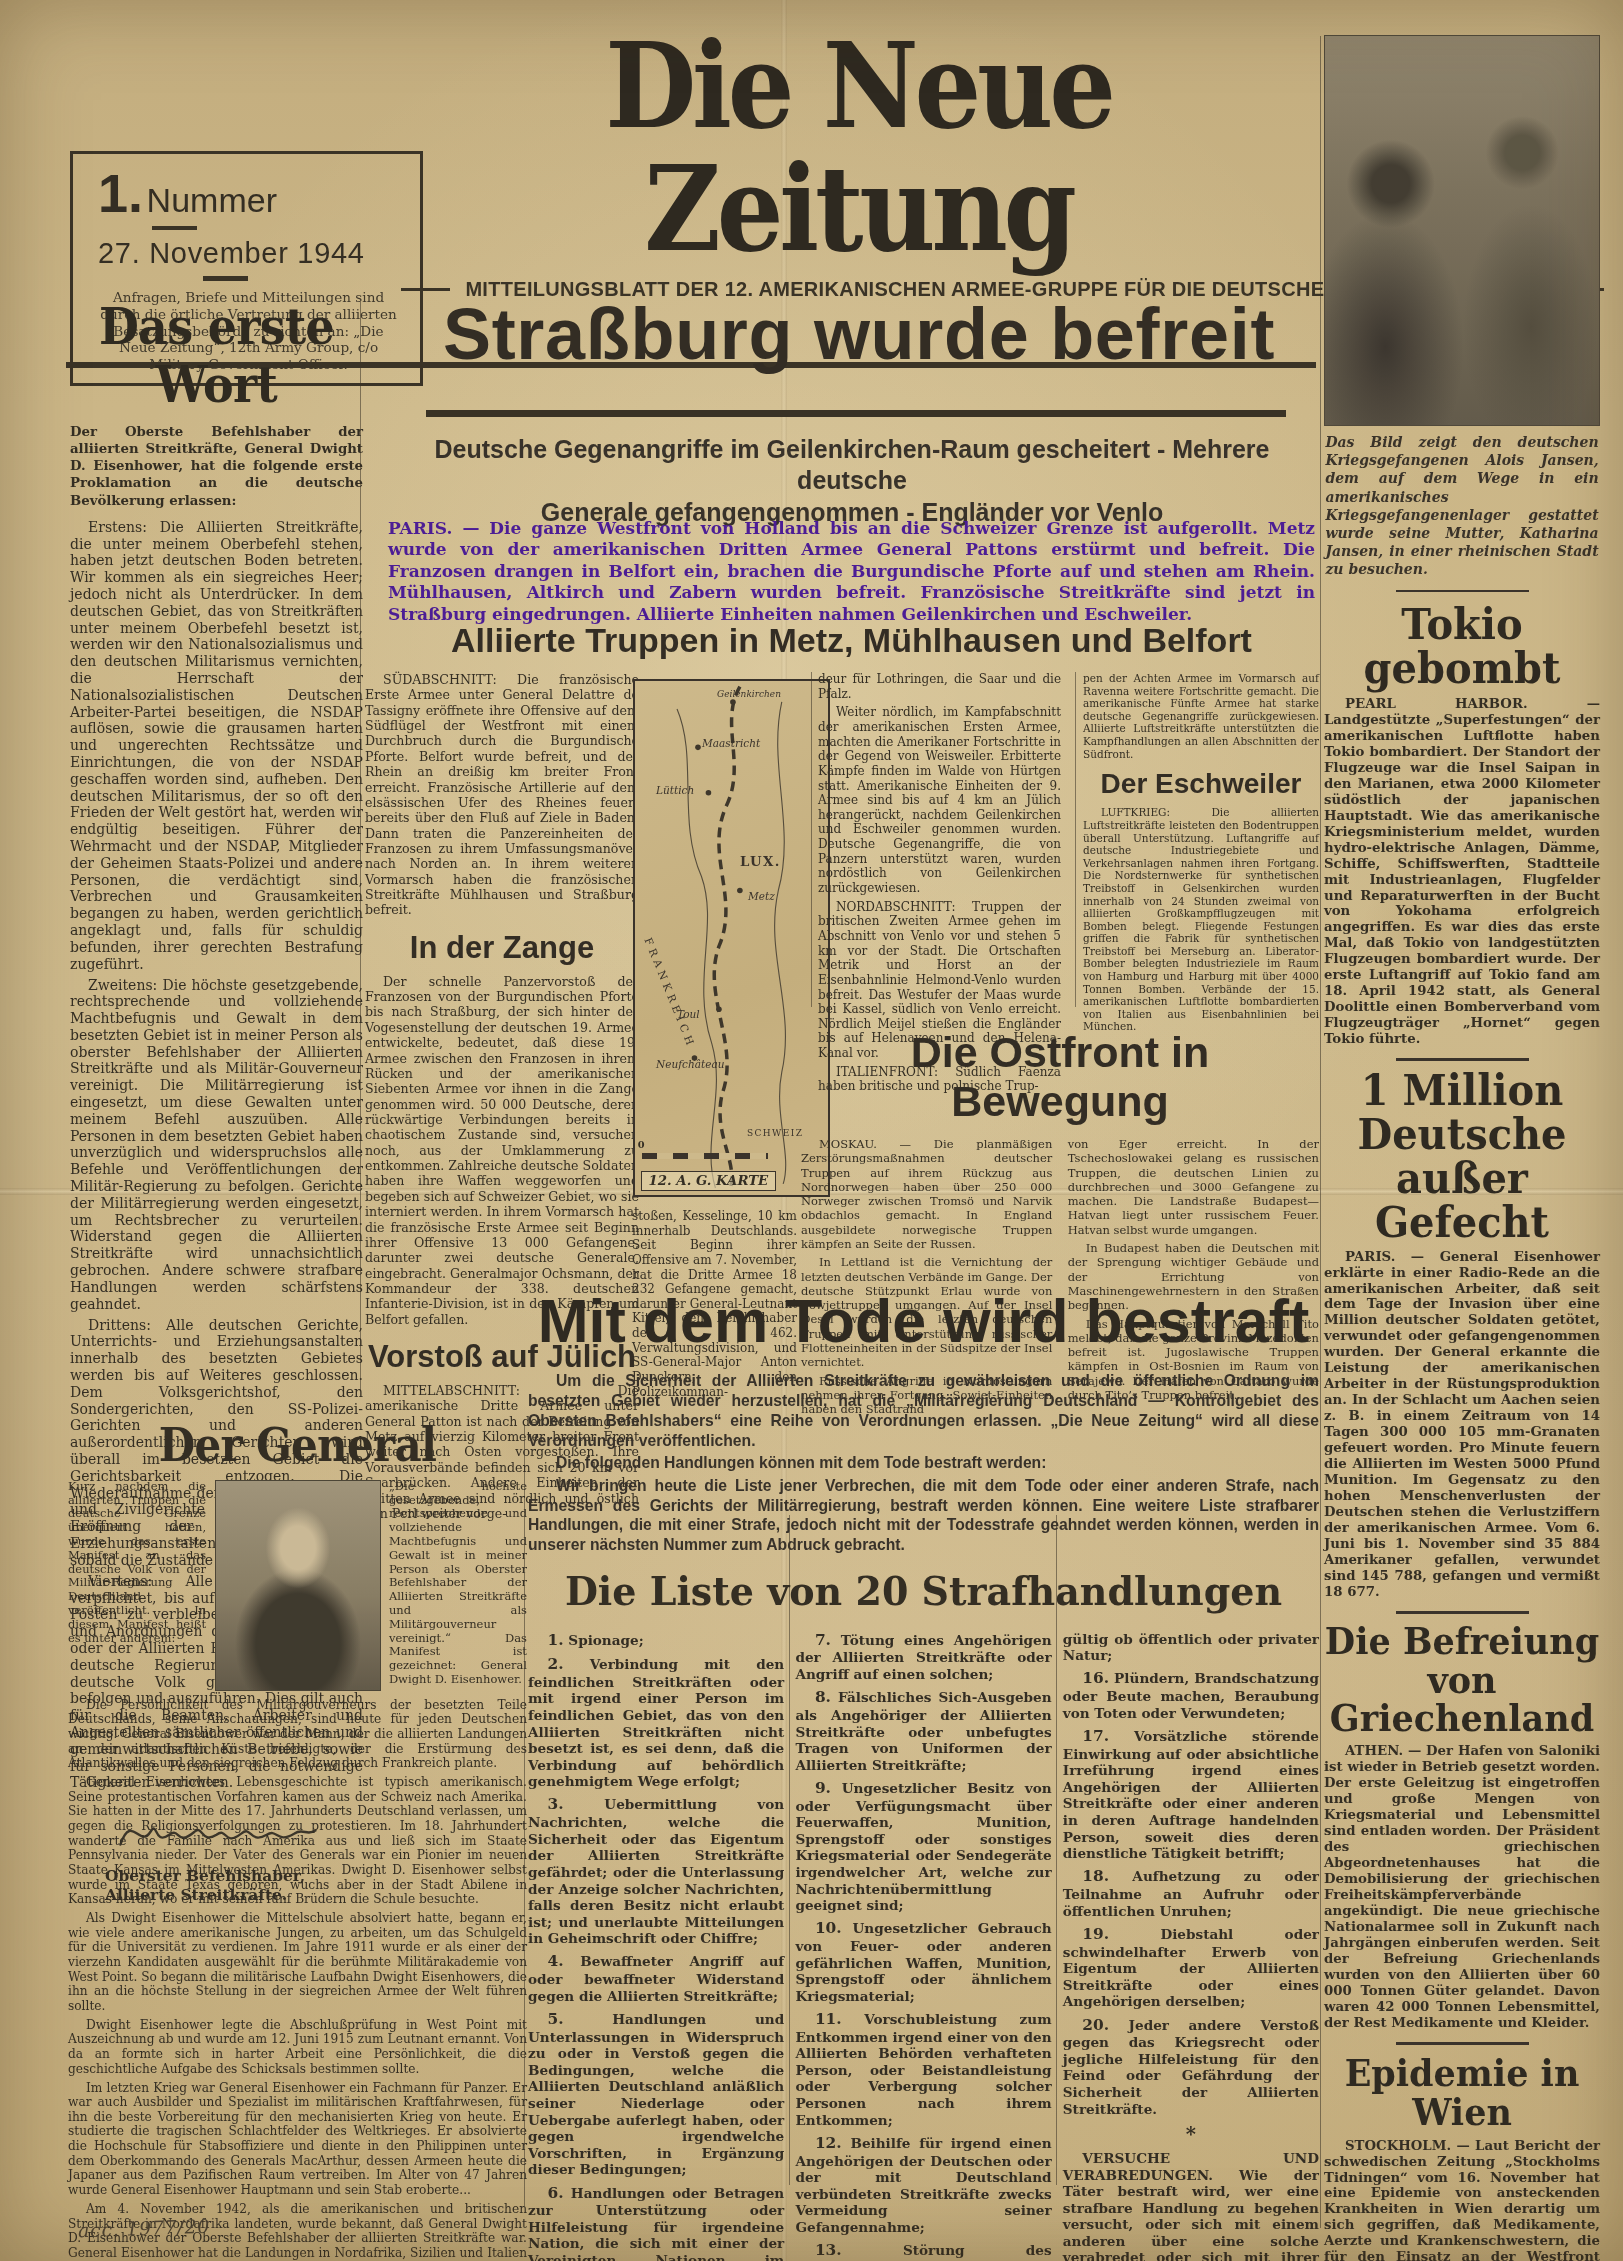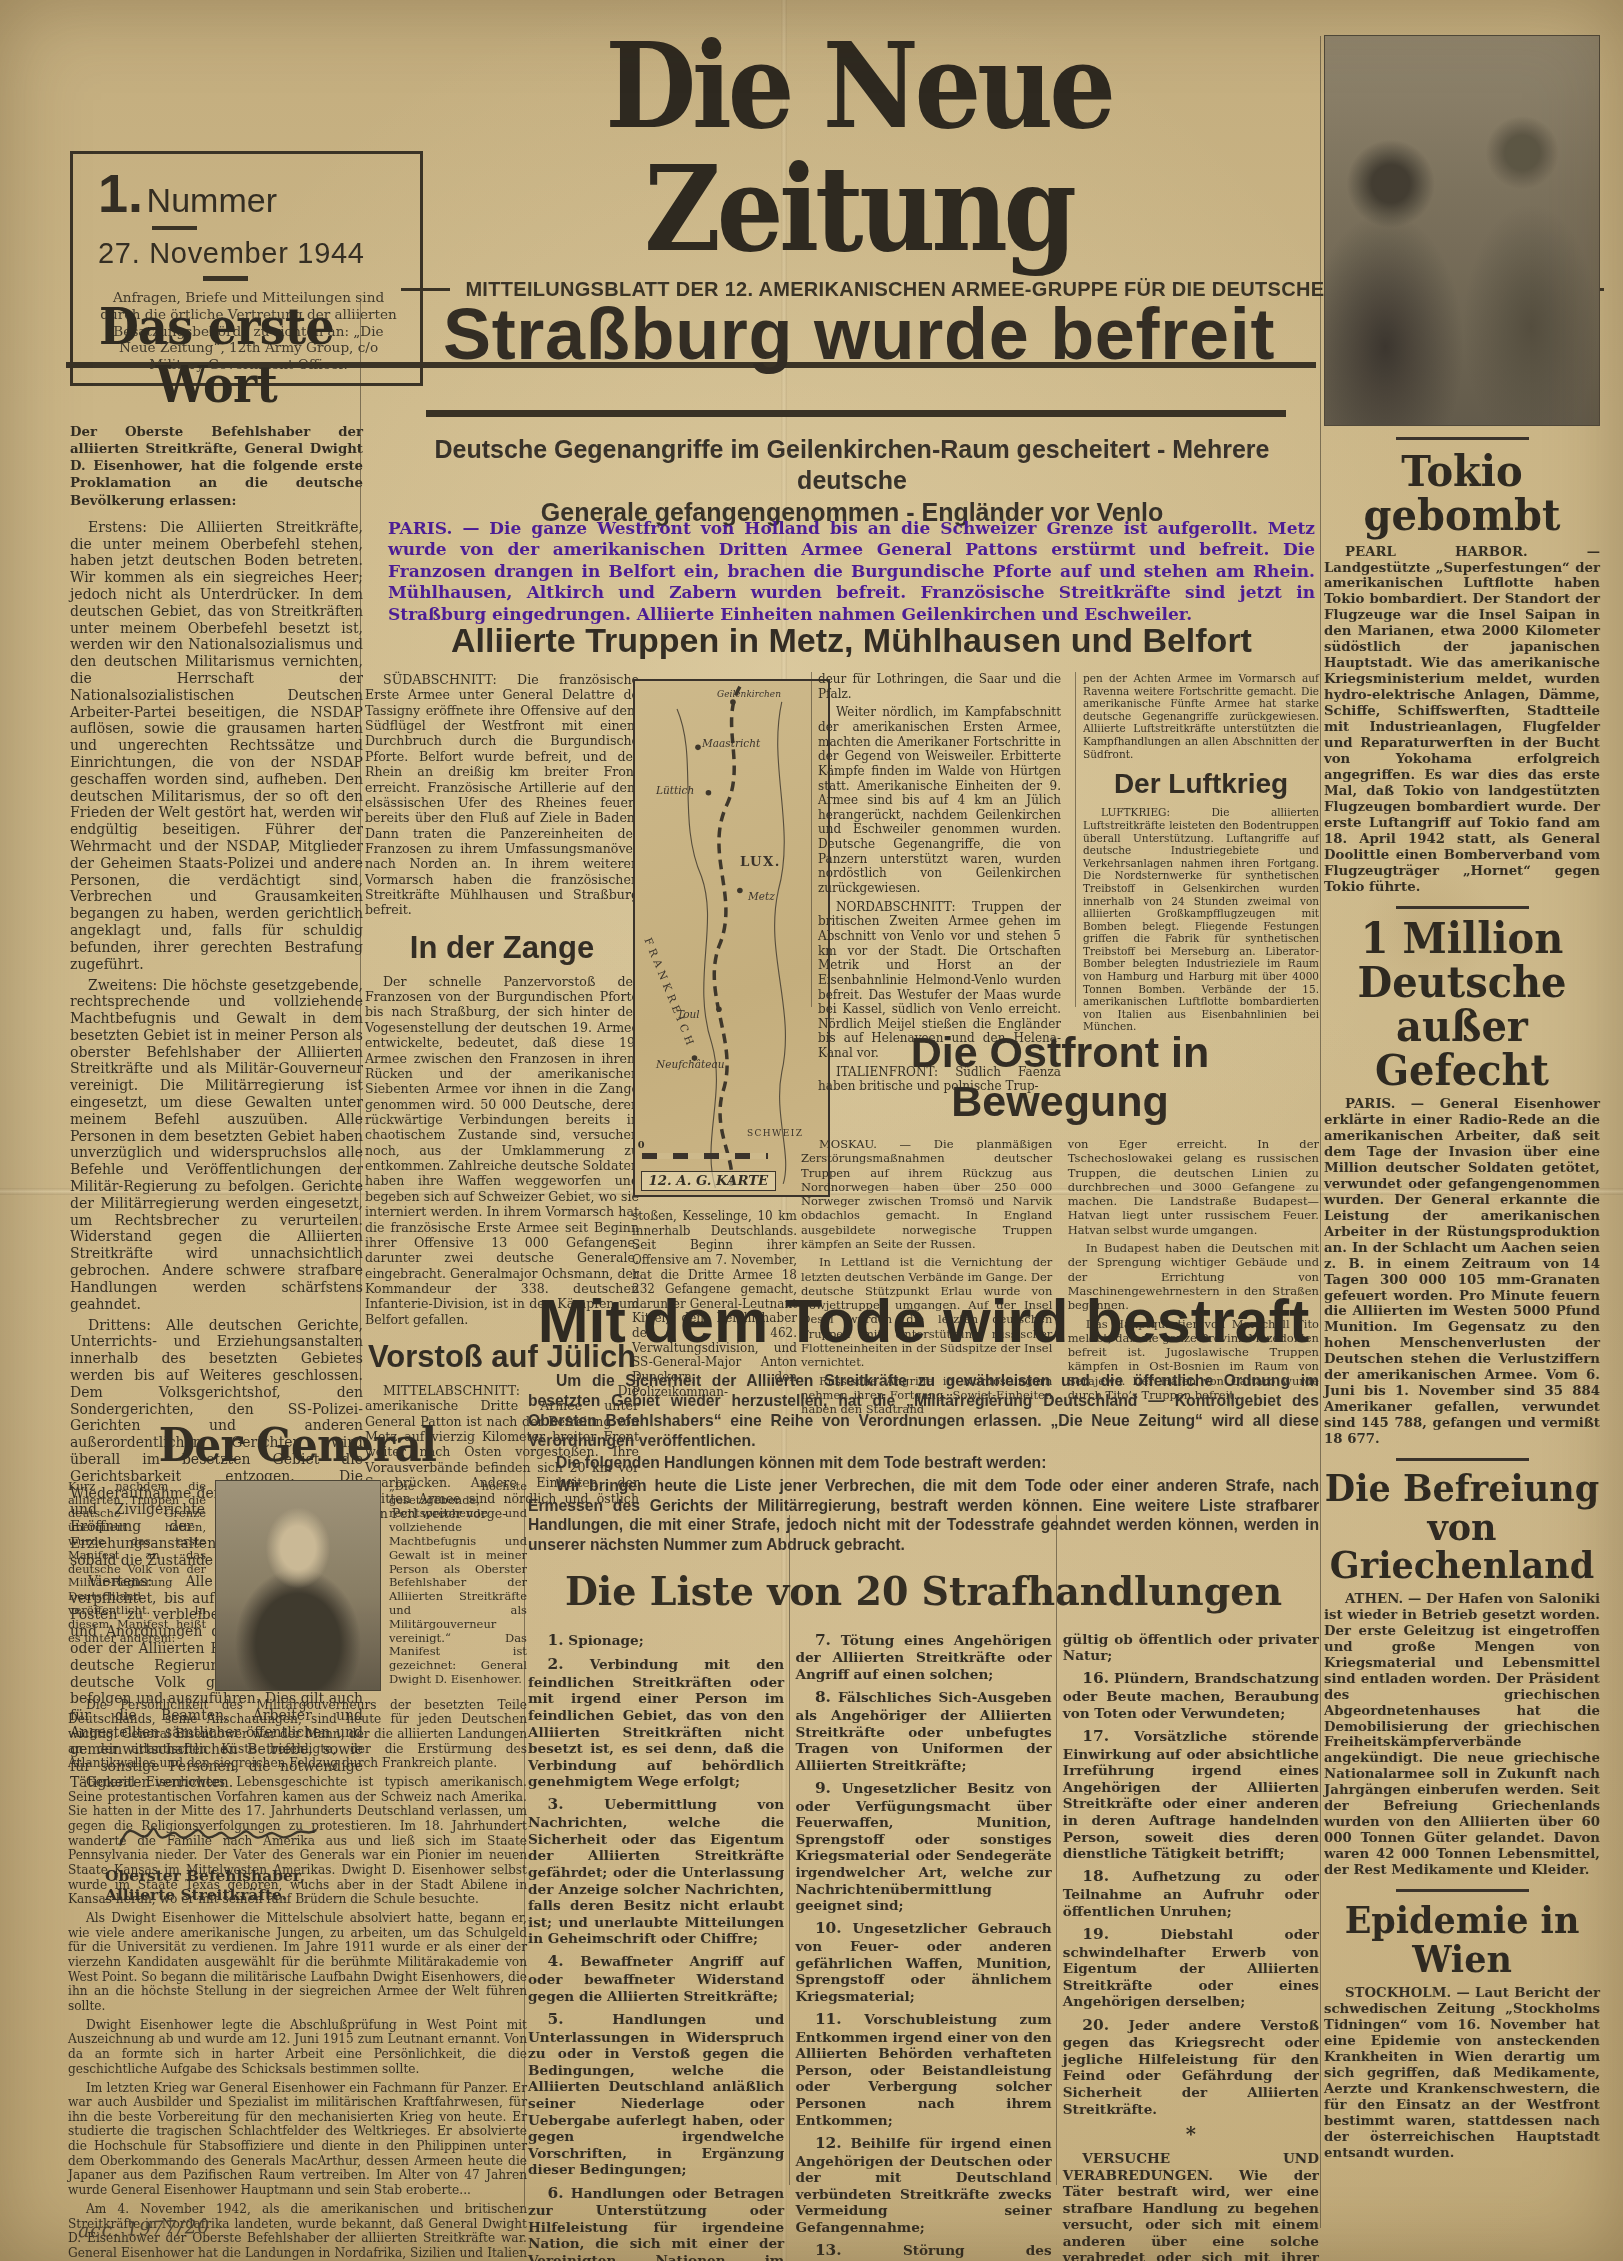--- a/index.html
+++ b/index.html
@@ -248,21 +248,21 @@
     <p>Weiter nördlich, im Kampfabschnitt der amerikanischen Ersten Armee, machten die Amerikaner Fortschritte in der Gegend von Weisweiler. Erbitterte Kämpfe finden im Walde von Hürtgen statt. Amerikanische Einheiten der 9. Armee sind bis auf 4 km an Jülich herangerückt, nachdem Geilenkirchen und Eschweiler genommen wurden. Deutsche Gegenangriffe, die von Panzern unterstützt waren, wurden nordöstlich von Geilenkirchen zurückgewiesen.</p>
     <p>NORDABSCHNITT: Truppen der britischen Zweiten Armee gehen im Abschnitt von Venlo vor und stehen 5 km vor der Stadt. Die Ortschaften Metrik und Horst an der Eisenbahnlinie Helmond-Venlo wurden befreit. Das Westufer der Maas wurde bei Kassel, südlich von Venlo erreicht. Nördlich Meijel stießen die Engländer bis auf Helenaveen und den Helena-Kanal vor.</p>
     <p>ITALIENFRONT: Südlich Faenza haben britische und polnische Trup-</p>
   </div>
 </div>
 <div class="vsep" style="left:811px;top:672px;height:335px;"></div>
 
 <div class="blk colD">
   <div class="body">
     <p style="text-indent:0;">pen der Achten Armee im Vormarsch auf Ravenna weitere Fortschritte gemacht. Die amerikanische Fünfte Armee hat starke deutsche Gegenangriffe zurückgewiesen. Alliierte Luftstreitkräfte unterstützten die Kampfhandlungen an allen Abschnitten der Südfront.</p>
-    <div class="subhead">Der Luftkrieg</div>
+    <div class="subhead">Der Eschweiler</div>
     <p>LUFTKRIEG: Die alliierten Luftstreitkräfte leisteten den Bodentruppen überall Unterstützung. Luftangriffe auf deutsche Industriegebiete und Verkehrsanlagen nahmen ihren Fortgang. Die Nordsternwerke für synthetischen Treibstoff in Gelsenkirchen wurden innerhalb von 24 Stunden zweimal von alliierten Großkampfflugzeugen mit Bomben belegt. Fliegende Festungen griffen die Fabrik für synthetischen Treibstoff bei Merseburg an. Liberator-Bomber belegten Industrieziele im Raum von Hamburg und Harburg mit über 4000 Tonnen Bomben. Verbände der 15. amerikanischen Luftflotte bombardierten von Italien aus Eisenbahnlinien bei München.</p>
   </div>
 </div>
 <div class="vsep" style="left:1075px;top:672px;height:335px;"></div>
 
 <div class="blk ost">
   <div class="ost-head">Die Ostfront in Bewegung</div>
   <div class="ost-cols">
     <div class="body">
       <p>MOSKAU. — Die planmäßigen Zerstörungsmaßnahmen deutscher Truppen auf ihrem Rückzug aus Nordnorwegen haben über 250 000 Norweger zwischen Tromsö und Narvik obdachlos gemacht. In England ausgebildete norwegische Truppen kämpfen an Seite der Russen.</p>
@@ -317,20 +317,21 @@
     </div>
   </div>
 </div>
 <div class="vsep" style="left:789px;top:1515px;height:670px;"></div>
 <div class="vsep" style="left:1056px;top:1515px;height:670px;"></div>
 <div class="vsep" style="left:524px;top:1424px;height:782px;"></div>
 <div class="vsep" style="left:1320px;top:36px;height:2192px;"></div>
 
 <div class="blk rail">
   <div class="photo"></div>
+  <div class="caption">Das Bild zeigt den deutschen Kriegsgefangenen Alois Jansen, dem auf dem Wege in ein amerikanisches Kriegsgefangenenlager gestattet wurde seine Mutter, Katharina Jansen, in einer rheinischen Stadt zu besuchen.</div>
   <div class="sep"></div>
 
   <div class="rail-head">Tokio gebombt</div>
   <div class="body">
     <p style="text-align:justify;">PEARL HARBOR. — Landgestützte „Superfestungen“ der amerikanischen Luftflotte haben Tokio bombardiert. Der Standort der Flugzeuge war die Insel Saipan in den Marianen, etwa 2000 Kilometer südöstlich der japanischen Hauptstadt. Wie das amerikanische Kriegsministerium meldet, wurden hydro-elektrische Anlagen, Dämme, Schiffe, Schiffswerften, Stadtteile mit Industrieanlagen, Flugfelder und Reparaturwerften in der Bucht von Yokohama erfolgreich angegriffen. Es war dies das erste Mal, daß Tokio von landgestützten Flugzeugen bombardiert wurde. Der erste Luftangriff auf Tokio fand am 18. April 1942 statt, als General Doolittle einen Bomberverband vom Flugzeugträger „Hornet“ gegen Tokio führte.</p>
   </div>
   <div class="sep"></div>
 
   <div class="rail-head">
     <div>1 Million Deutsche</div>

